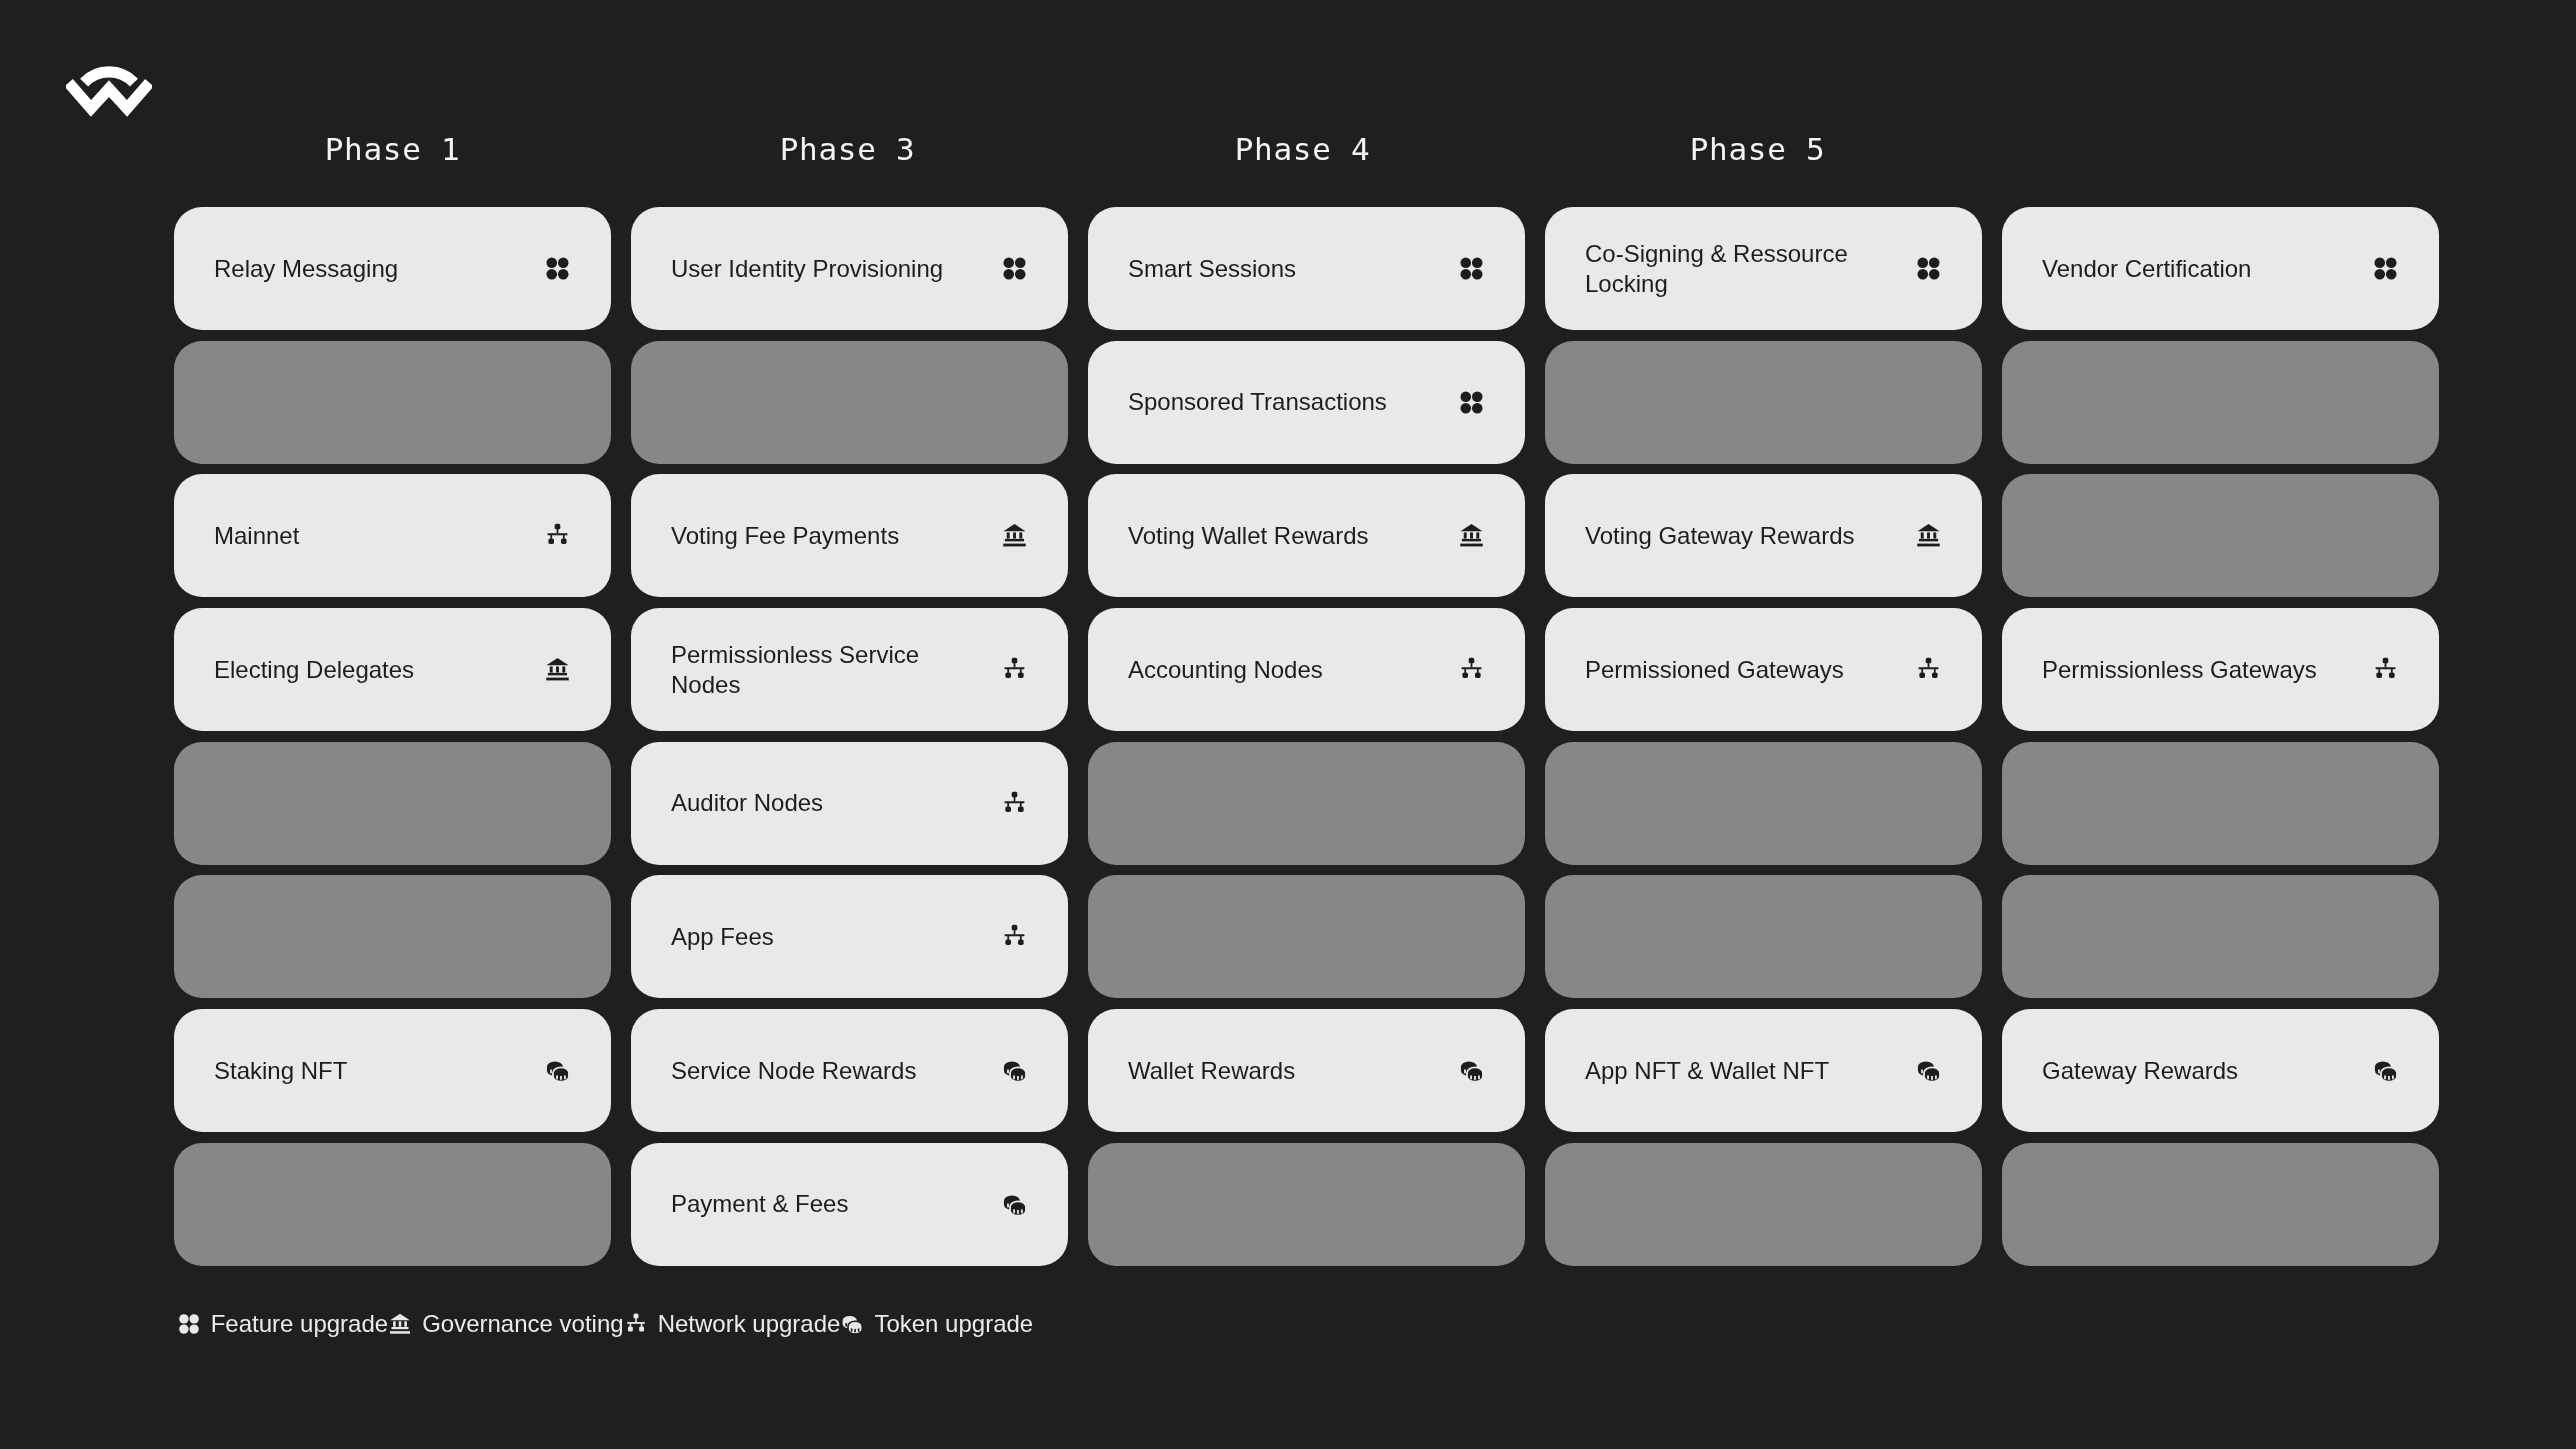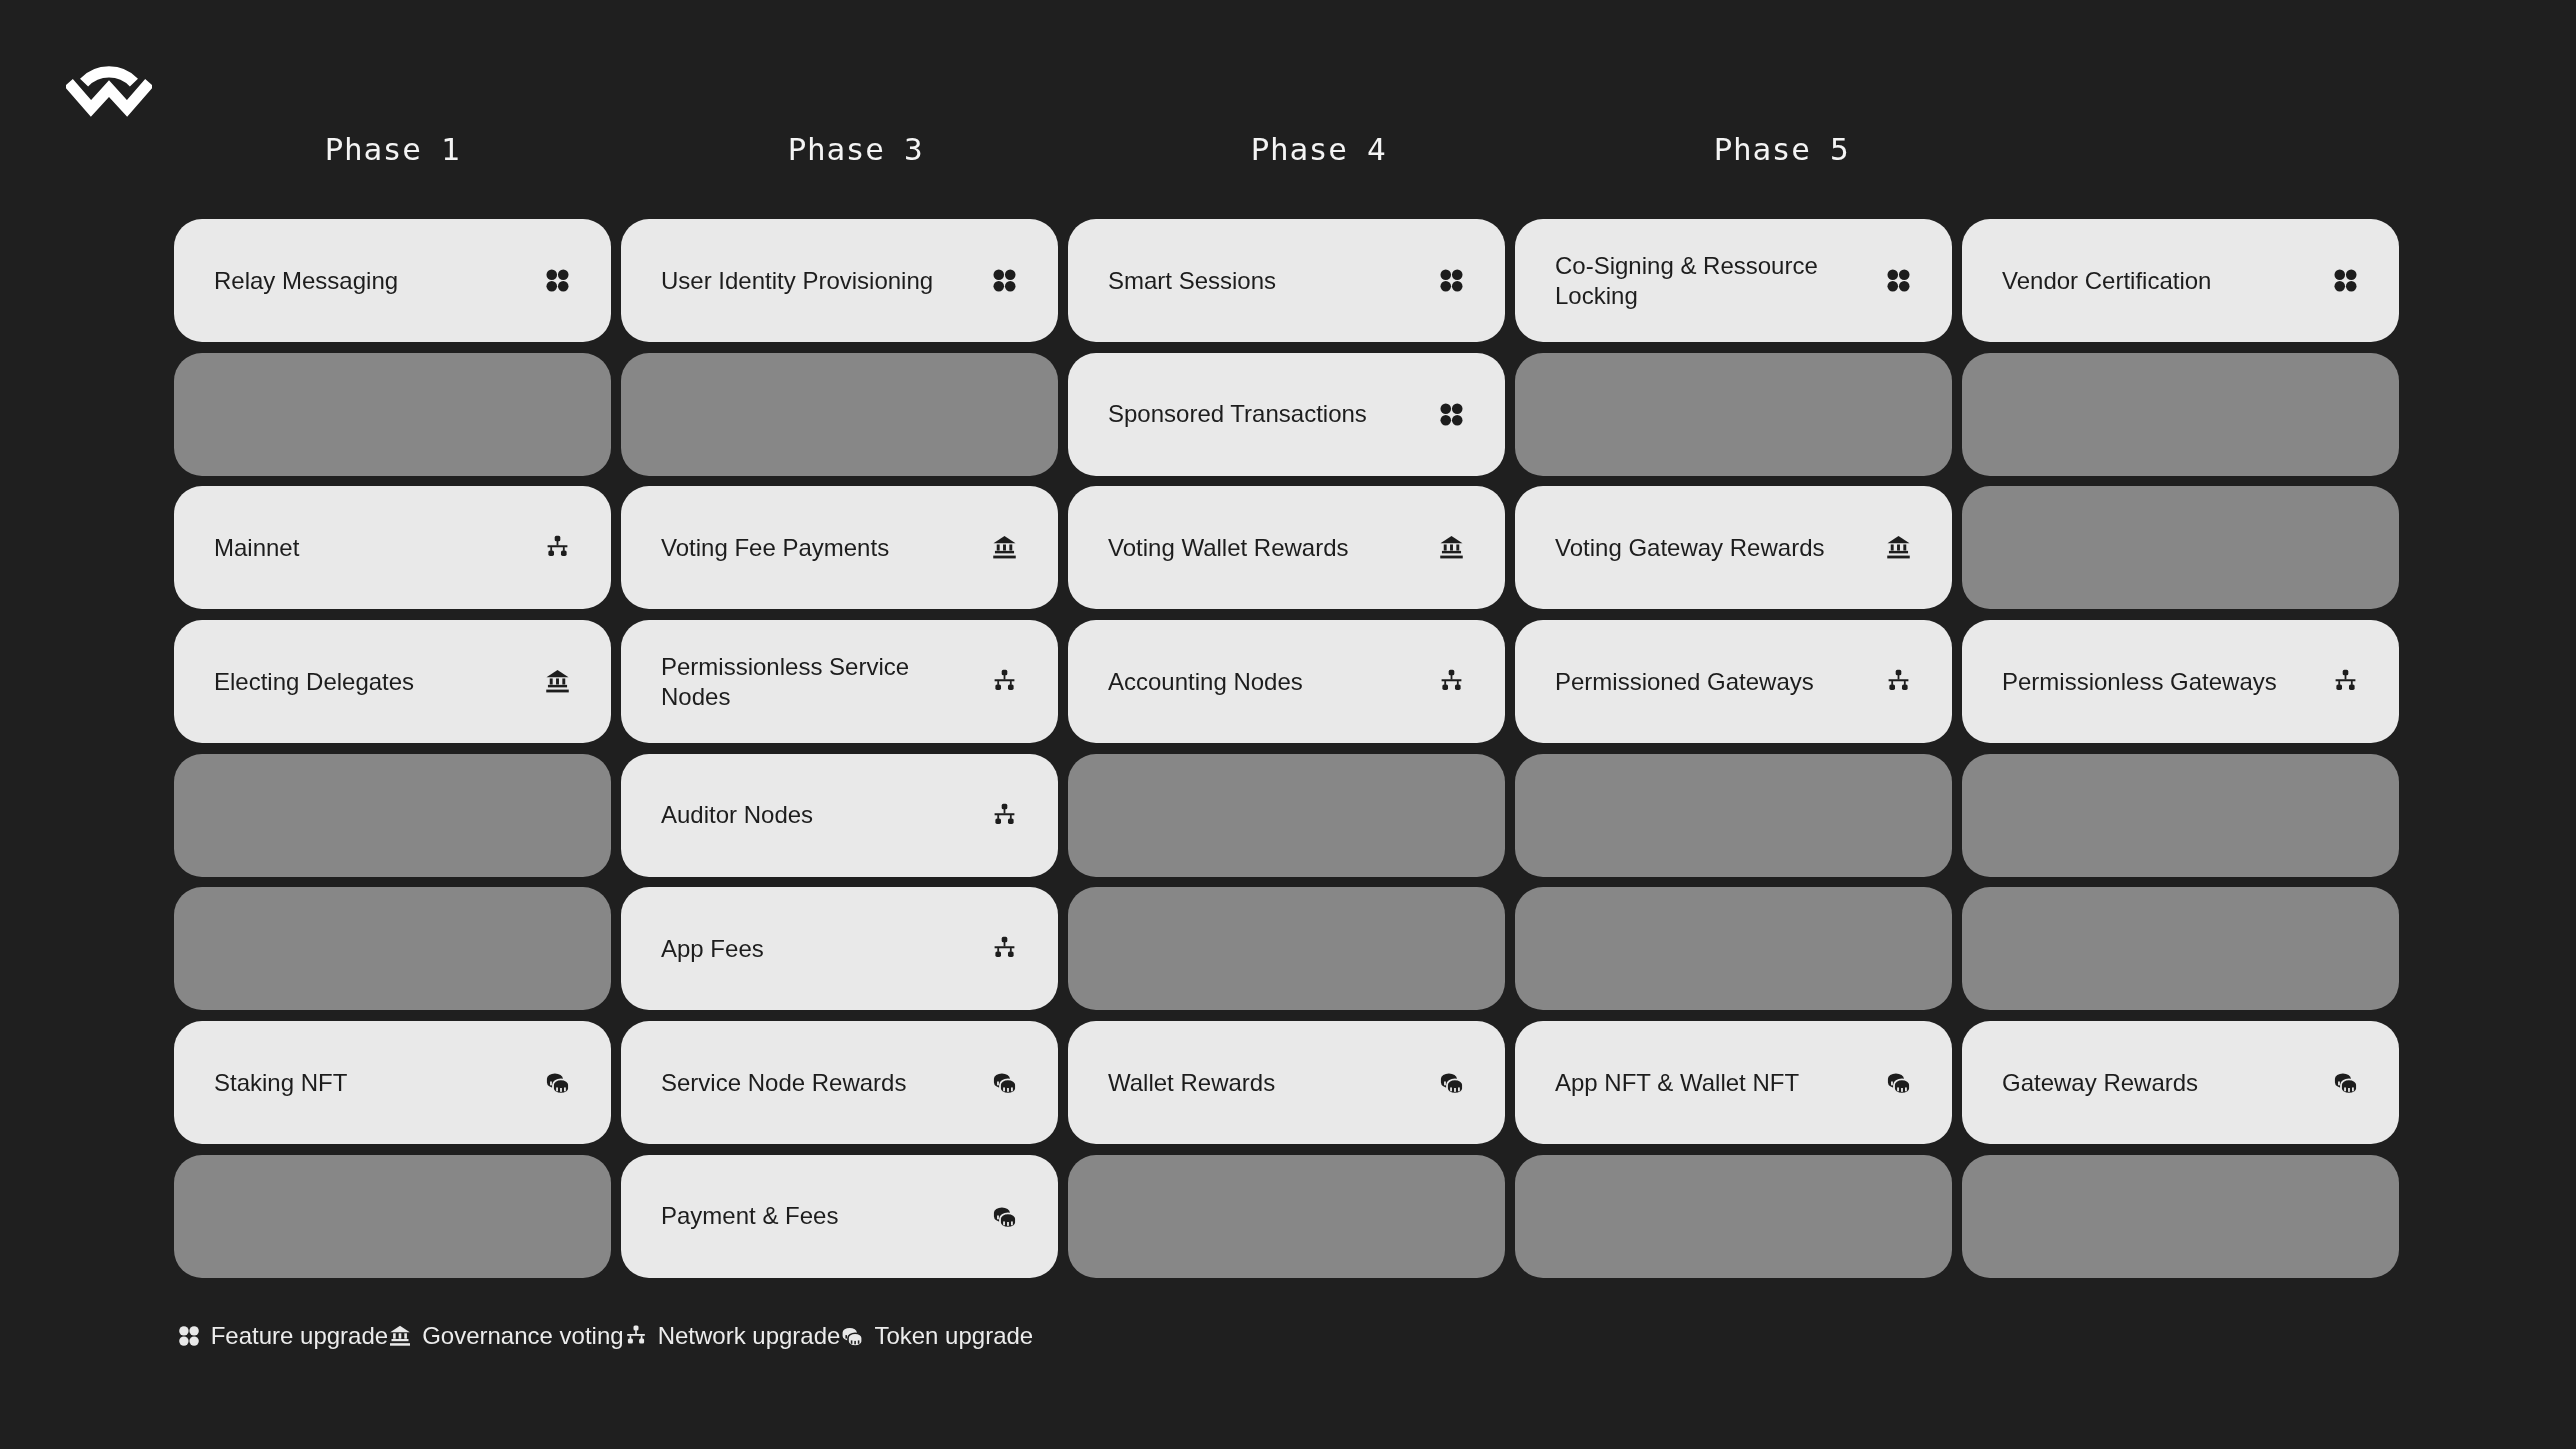--- a/index.html
+++ b/index.html
@@ -3,27 +3,27 @@
 <meta charset="utf-8">
 <style>
   html,body{margin:0;padding:0}
   body{
     width:2576px;height:1449px;position:relative;overflow:hidden;
     background:#1f1f1f;
     font-family:"Liberation Sans",sans-serif;
   }
   .logo{position:absolute;left:66px;top:62px;width:86px;height:55px;color:#ffffff}
   .board{position:absolute;left:174px;top:0;width:2224px}
-  .headers{display:flex;gap:26px;padding-top:131px}
+  .headers{display:flex;gap:18px;padding-top:131px}
   .phase-header{
     width:437px;flex:none;text-align:center;
     font-family:"DejaVu Sans Mono","Liberation Mono",monospace;
     font-size:31px;letter-spacing:0.7px;color:#f4f4f4;
   }
-  .grid{display:flex;gap:10px;margin-top:52px}
+  .grid{display:flex;gap:20px;margin-top:40px}
   .phase-column{display:flex;flex-direction:column;gap:10.7px;width:437px;flex:none}
   .card{
     height:123px;flex:none;border-radius:28px;background:#e9e9e9;
     display:flex;align-items:center;justify-content:space-between;
     padding:0 40px;box-sizing:border-box;
     color:#1d1d1d;--cut:#e9e9e9;
   }
   .card.placeholder{background:#878787}
   .card-label{font-size:24px;line-height:1.25;max-width:305px}
   .card-icon{width:27px;height:27px;flex:none;margin-left:12px}

